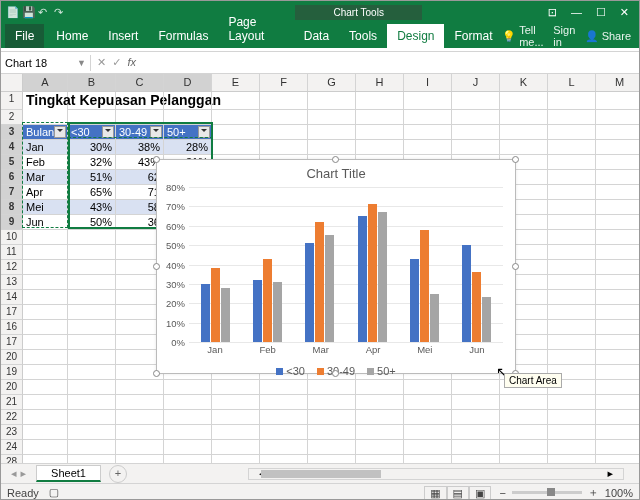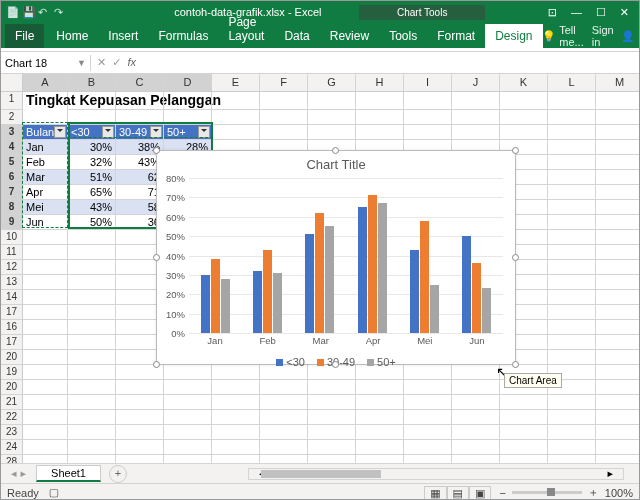--- a/index.html
+++ b/index.html
@@ -36,21 +36,21 @@
 .cell{border-right:1px solid #d4d4d4;border-bottom:1px solid #d4d4d4;padding:0 3px;line-height:14px;overflow:hidden;white-space:nowrap}
 .cell.right{text-align:right}
 .title-cell{font-weight:700;font-size:14px;line-height:17px;height:18px;border-bottom:none}
 .hdr-cell{background:#4472c4;color:#fff;text-align:left;position:relative;padding-right:16px}
 .hdr-cell .flt{position:absolute;right:1px;top:1px;width:12px;height:12px;background:#e8e8e8;border:1px solid #999;display:flex;align-items:center;justify-content:center}
 .hdr-cell .flt::after{content:'';border:3px solid transparent;border-top-color:#333}
 .band0{background:#d9e1f2}
 .band1{background:#fff}
 .sel-border{position:absolute;border:2px solid #107c41;pointer-events:none}
 .selcopy{position:absolute;border:1px dashed #107c41;pointer-events:none}
-.chart-container{position:absolute;left:155px;top:76px;width:360px;height:215px;background:#fff;border:1px solid #bbb;box-shadow:0 0 3px rgba(0,0,0,.1)}
+.chart-container{position:absolute;left:155px;top:85px;width:360px;height:215px;background:#fff;border:1px solid #bbb;box-shadow:0 0 3px rgba(0,0,0,.1)}
 .handle{position:absolute;width:7px;height:7px;background:#fff;border:1px solid #888;border-radius:50%}
 .chart-title{text-align:center;color:#595959;font-size:13px;padding:6px 0}
 .plot{position:relative;height:155px;margin:0 12px 0 32px}
 .y-axis{position:absolute;left:-28px;top:0;bottom:0;width:26px}
 .ylab{position:absolute;right:2px;font-size:9.5px;color:#595959;transform:translateY(-50%)}
 .gridline{position:absolute;left:0;right:0;border-top:1px solid #e8e8e8}
 .bars{position:absolute;left:0;right:0;bottom:0;top:0;display:flex;justify-content:space-around;align-items:flex-end}
 .cluster{display:flex;align-items:flex-end;gap:1px;height:100%}
 .bar{width:9px}
 .bar.s0{background:#4472c4}.bar.s1{background:#ed7d31}.bar.s2{background:#a5a5a5}
@@ -75,42 +75,40 @@
 .slider{width:70px;height:3px;background:#ccc;position:relative}
 .slider::after{content:'';position:absolute;left:35px;top:-3px;width:8px;height:8px;background:#888}
 </style>
 </head>
 <body>
 
 <div class="titlebar">
   <div class="left">
     <span class="qat"><span>📄</span><span>💾</span><span>↶</span><span>↷</span></span>
   </div>
-  <div class="center">contoh-data-grafik.xlsx - Excel</div>
   <div class="tools">Chart Tools</div>
   <div style="flex:.4"></div>
   <div class="winbtns">
       <span>⊡</span>
       <span>—</span>
       <span>☐</span>
       <span>✕</span>
     </div>
 </div>
 
 <div class="ribbon-tabs">
   <div class="tab file">File</div>
   <div class="tab">Home</div>
   <div class="tab">Insert</div>
   <div class="tab">Formulas</div>
   <div class="tab">Page Layout</div>
   <div class="tab">Data</div>
-  <div class="tab">Review</div>
   <div class="tab">Tools</div>
+  <div class="tab active">Design</div>
   <div class="tab">Format</div>
-  <div class="tab active">Design</div>
   <div class="spacer"></div>
   <div class="right">
     <span>💡 <span>Tell me...</span></span>
     <span>Sign in</span>
     <span>👤 <span>Share</span></span>
 
   </div>
 </div>
 <div class="ribbon-body"></div>
 

